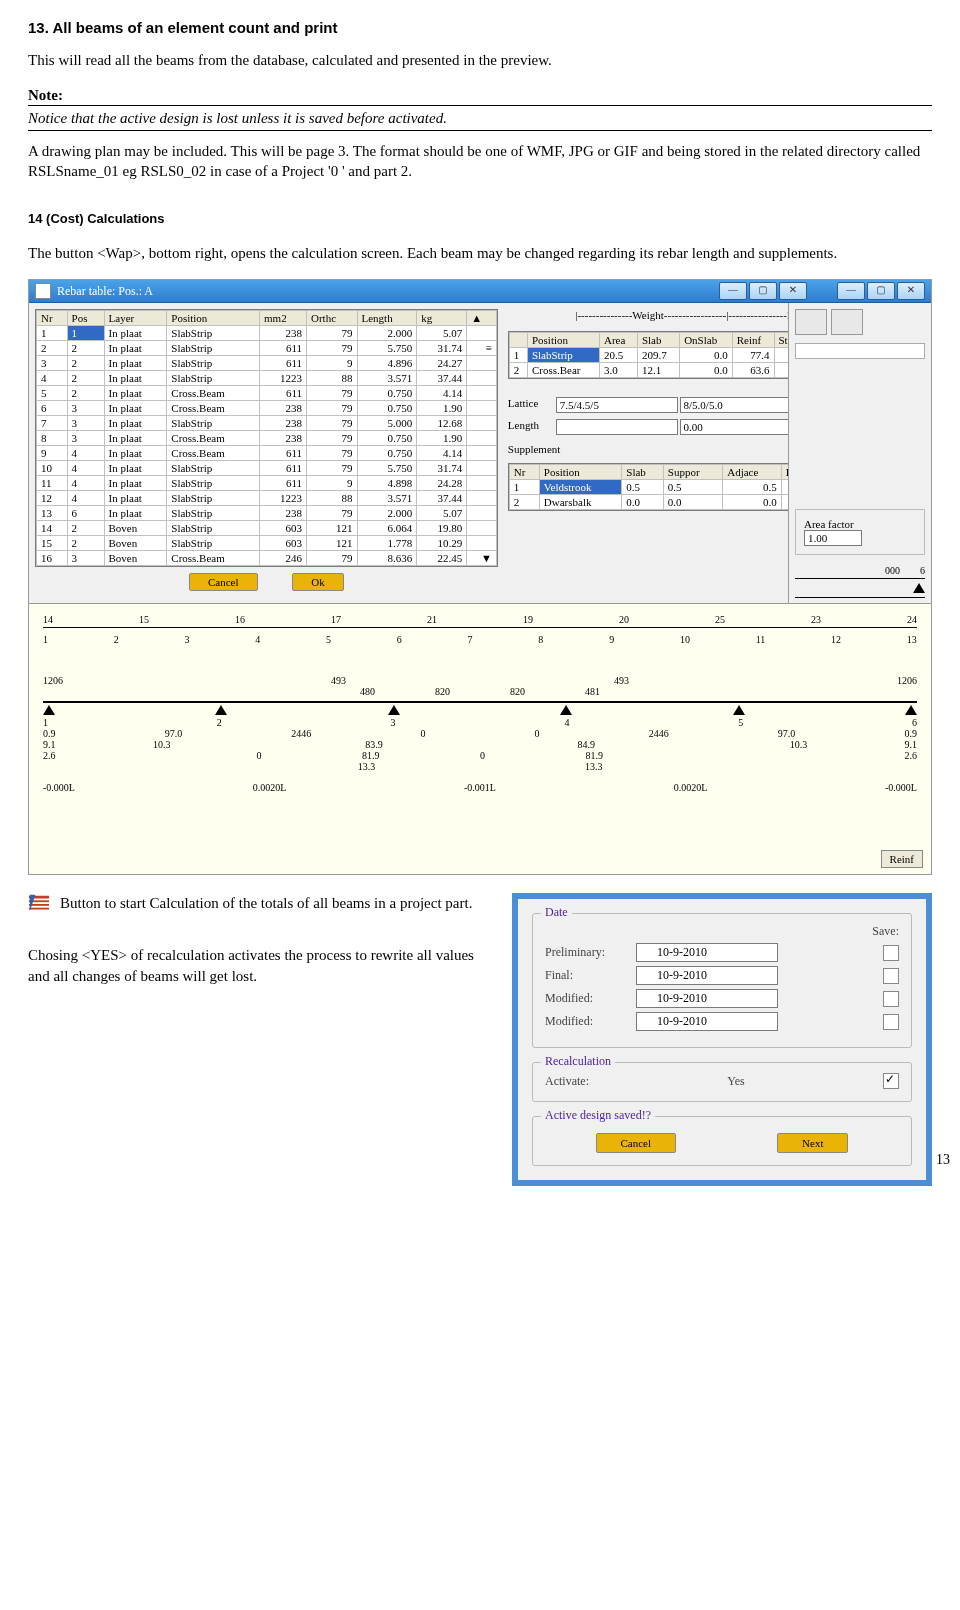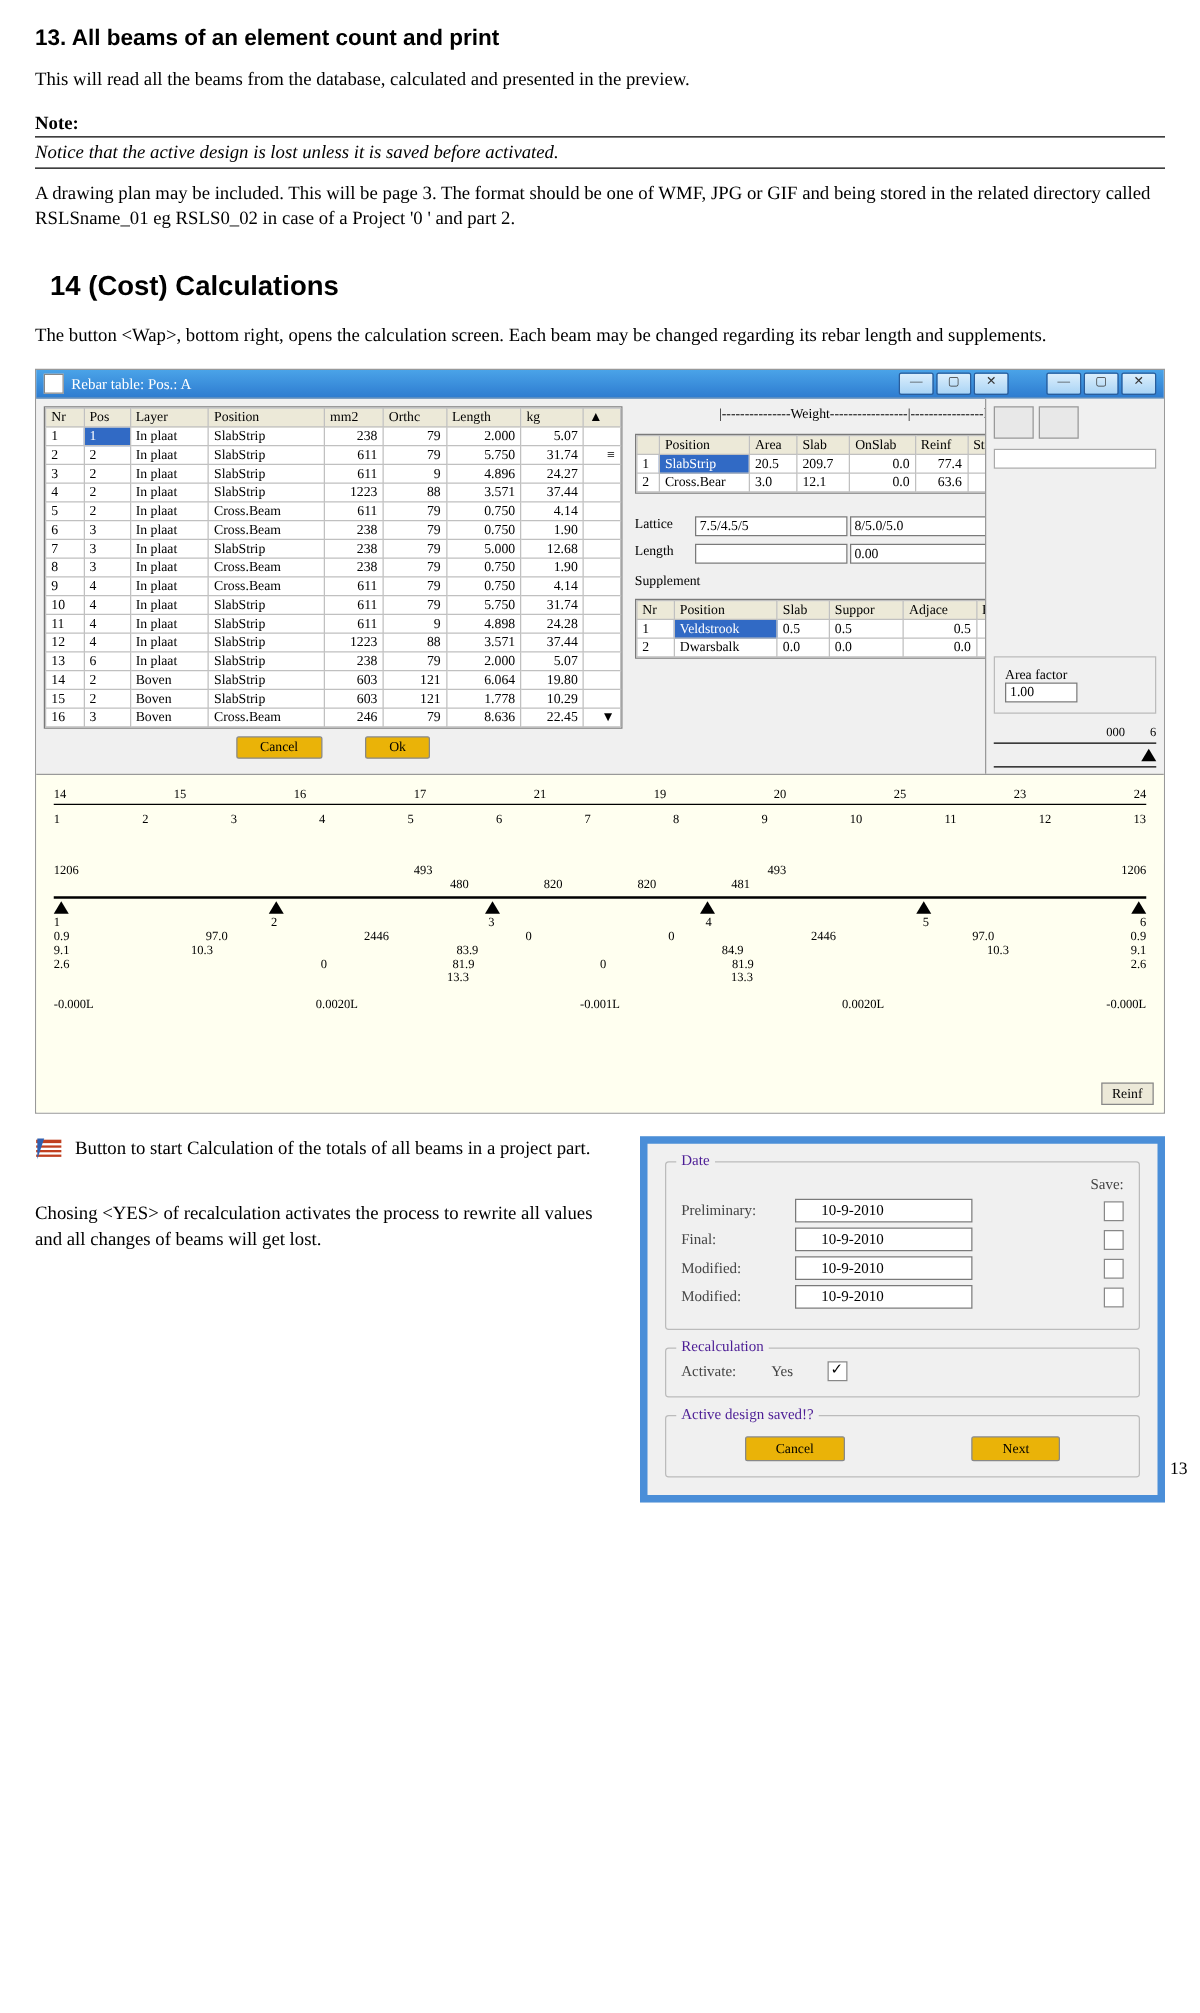--- a/index.html
+++ b/index.html
@@ -1,17 +1,17 @@
 <!DOCTYPE html>
 <html><head>
 <meta charset="utf-8">
 <style>
   body { font-family: "Times New Roman", serif; margin: 0; padding: 18px 28px; font-size: 15px; color: #000; line-height: 1.35; }
-  h2 { font-family: Arial, sans-serif; font-size: 18px; margin: 0 0 12px 0; }
-  h3 { font-family: Arial, sans-serif; font-size: 22px; margin: 28px 0 16px 12px; }
+  h2 { font-family: Arial, sans-serif; font-size: 15px; margin: 0 0 12px 0; }
+  h3 { font-family: Arial, sans-serif; font-size: 13px; margin: 28px 0 16px 0; }
   .note-hdr { border-bottom: 1px solid #000; margin-top: 14px; }
   .note-body { border-bottom: 1px solid #000; font-style: italic; padding: 2px 0; }
   p { margin: 10px 0; }
   .screenshot { border: 1px solid #999; margin: 16px 0; position: relative; background: #fff; }
   .titlebar { background: linear-gradient(#4aa3e8,#2e7cd0); color:#fff; font: 12px/22px "Segoe UI",Tahoma; padding:0 6px; display:flex; align-items:center; border-bottom:1px solid #1b5ea0;}
   .titlebar .icon { width:14px;height:14px; background:#fff; border:1px solid #888; margin-right:6px;}
   .winbtns { display:flex; gap:2px; }
   .winbtn { width:26px;height:16px;border:1px solid #2a5d9a;background:linear-gradient(#dceefc,#a9d4f5); border-radius:2px; text-align:center; font:10px/14px Tahoma; color:#333;}
   .dialog-body { display:flex; gap:10px; padding:6px; font: 11px Tahoma; background:#f0f0f0;}
   .grid { background:#fff; border:1px solid #7a7a7a; }
@@ -551,21 +551,21 @@
             <div class="date-row">
               <span class="lbl">Modified:</span>
               <input type="text" value="10-9-2010" style="">
               <span style="flex:1"></span>
               <span class="chk"></span>
             </div>
           </div>
       </div>
       <div class="group">
         <span class="group-title">Recalculation</span>
-        <div style="display:flex;align-items:center;justify-content:flex-start;gap:28px;color:#444;">
+        <div style="display:flex;align-items:center;justify-content:space-between;gap:8px;color:#444;">
           <span>Activate:</span>
           <span>Yes</span>
           <span class="chk" style="position:relative;">
             <span style="position:absolute;left:1px;top:-2px;font:12px Tahoma;color:#000;">✓</span>
           </span>
         </div>
       </div>
       <div class="group">
         <span class="group-title">Active design saved!?</span>
         <div style="display:flex;justify-content:space-around;margin-top:6px;">

